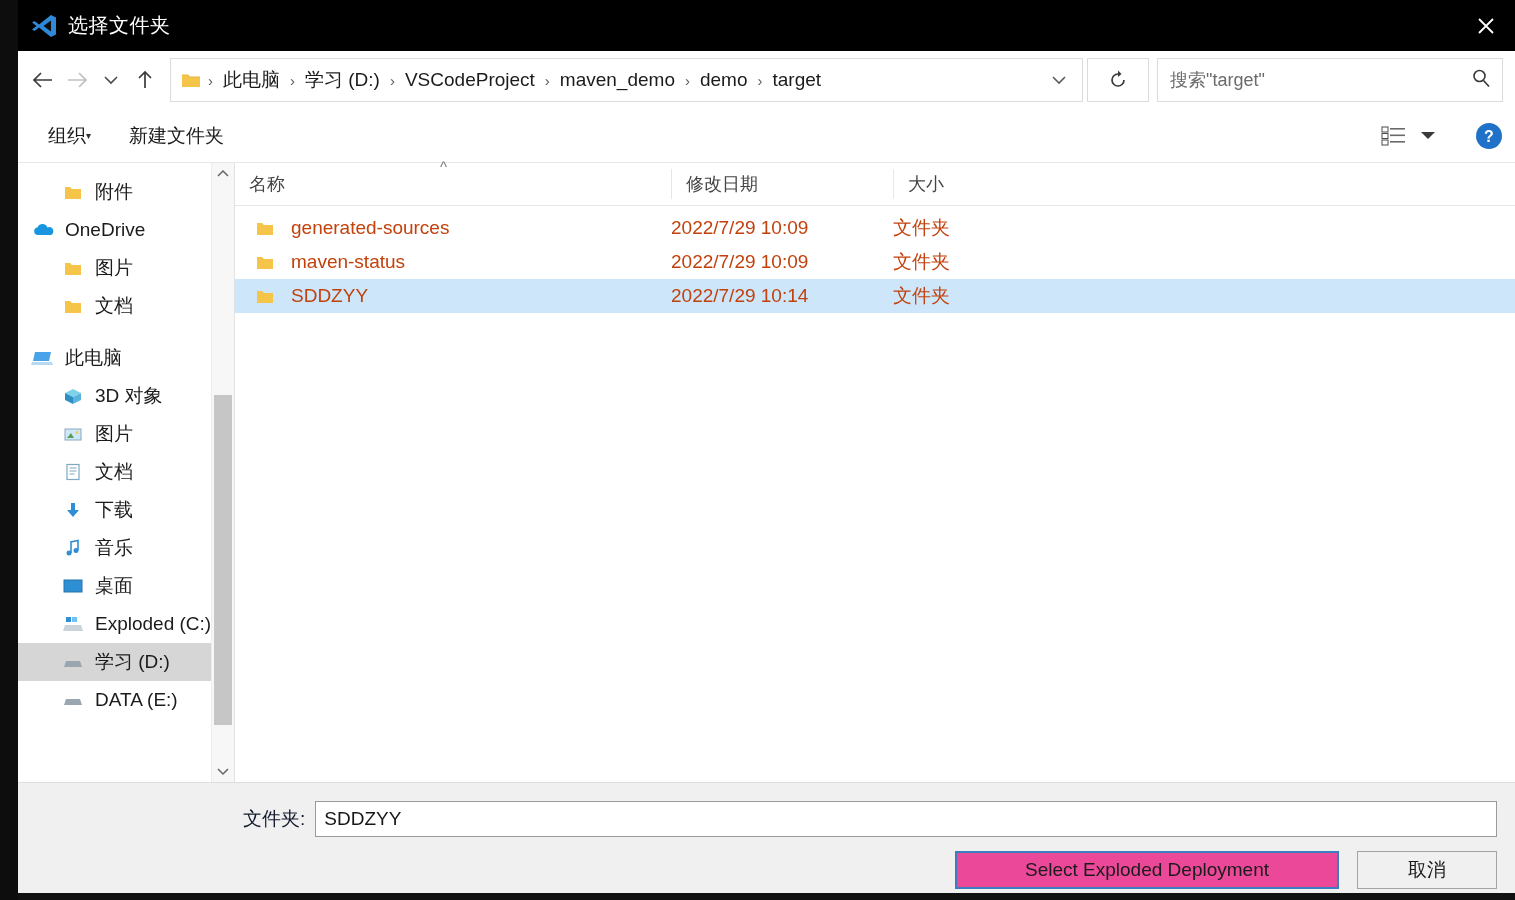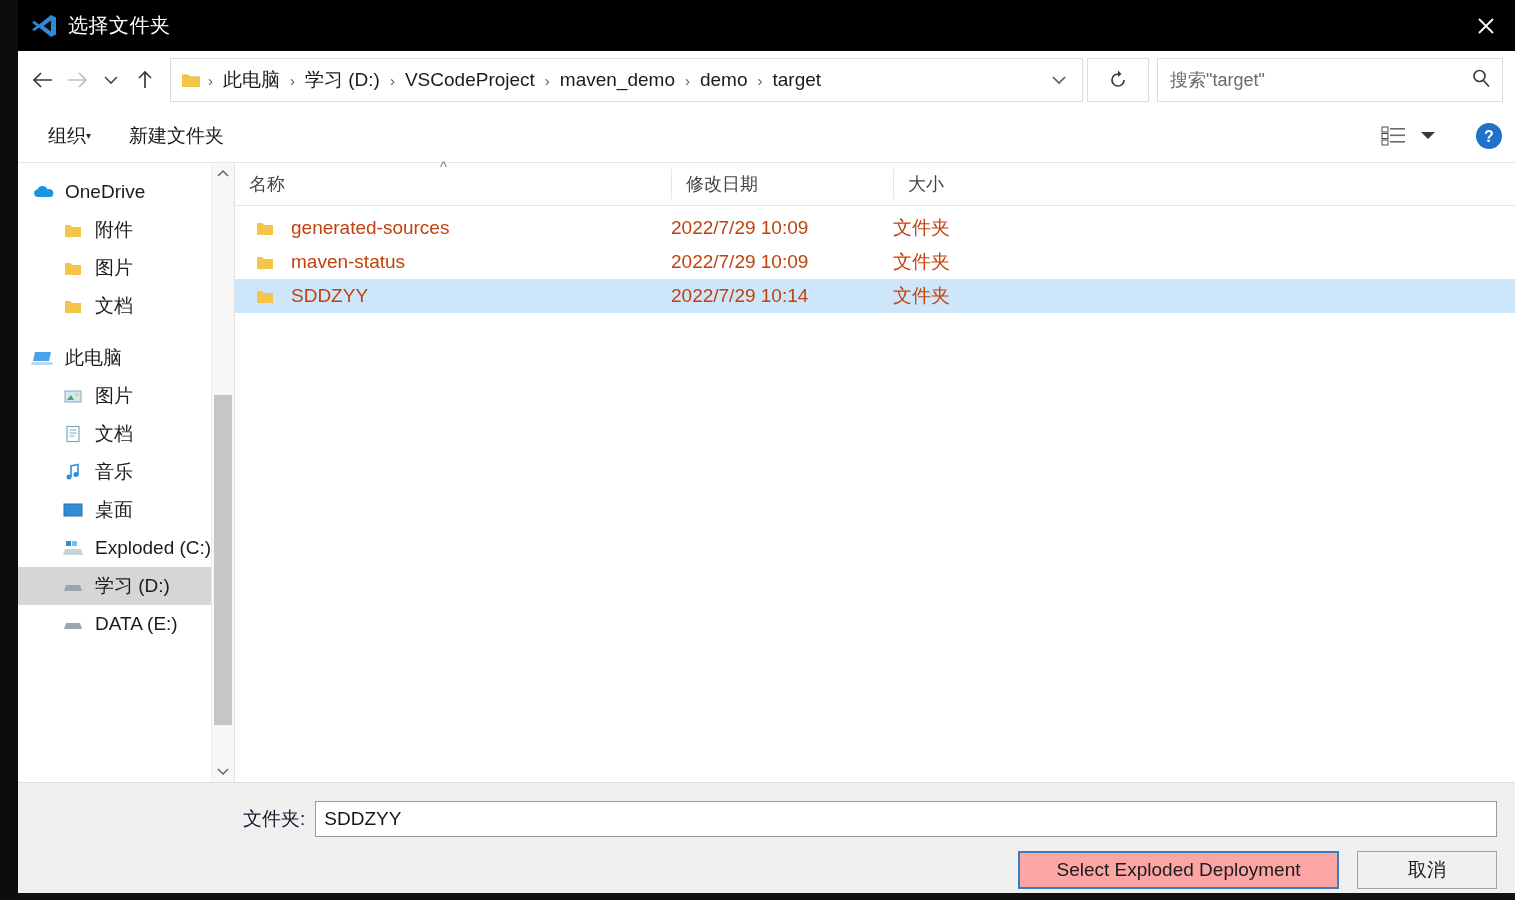--- a/index.html
+++ b/index.html
@@ -218,21 +218,21 @@
   .btn-row {
     display: flex; justify-content: flex-end; align-items: center;
     gap: 18px; padding-right: 18px; margin-top: 14px;
   }
   .btn {
     height: 38px; display: flex; align-items: center; justify-content: center;
     font-size: 19px; color: #1b1b1b; background: #f0f0f0;
     border: 1px solid #a3a3a3; box-sizing: border-box;
   }
   .btn.primary {
-    width: 321px; border: 2px solid #3a7ebf; background: #fca5a5; text-align: right;
+    width: 384px; border: 2px solid #3a7ebf; background: #ec4899; text-align: right;
   }
   .btn.cancel { width: 140px; }
 </style>
 </head>
 <body>
 
 <div id="root">
 
   <div class="desk-left"></div>
 
@@ -355,35 +355,35 @@
           <circle cx="14" cy="14" r="13" fill="#1f72c8"></circle>
           <text x="14" y="20" font-size="16" font-family="Liberation Sans, sans-serif" fill="#ffffff" text-anchor="middle" font-weight="bold">?</text>
         </svg>
       </span>
     </div>
 
     <div class="body">
 
       <div class="sidebar">
 
+        <div class="tree-item indent">
+          <span class="tree-icon">
+            <svg width="20" height="17" viewBox="0 0 20 17">
+              <path d="M2 3 L7 3 L9 5 L18 5 L18 15 L2 15 Z" fill="#f5c54a"></path>
+            </svg>
+          </span>
+          <span>附件</span>
+        </div>
         <div class="tree-item root">
           <span class="tree-icon">
             <svg width="24" height="18" viewBox="0 0 24 18">
               <path d="M6 14 A4 4 0 0 1 6.6 6.2 A5.4 5.4 0 0 1 16.5 6.5 A3.8 3.8 0 0 1 20 14 Z" fill="#1a96e0"></path>
             </svg>
           </span>
           <span>OneDrive</span>
-        </div>
-        <div class="tree-item indent">
-          <span class="tree-icon">
-            <svg width="20" height="17" viewBox="0 0 20 17">
-              <path d="M2 3 L7 3 L9 5 L18 5 L18 15 L2 15 Z" fill="#f5c54a"></path>
-            </svg>
-          </span>
-          <span>附件</span>
         </div>
         <div class="tree-item indent">
           <span class="tree-icon">
             <svg width="20" height="17" viewBox="0 0 20 17">
               <path d="M2 3 L7 3 L9 5 L18 5 L18 15 L2 15 Z" fill="#f5c54a"></path>
             </svg>
           </span>
           <span>图片</span>
         </div>
         <div class="tree-item indent">
@@ -398,39 +398,57 @@
         <div class="tree-gap"></div>
 
         <div class="tree-item root">
           <span class="tree-icon">
             <svg width="24" height="18" viewBox="0 0 24 18">
               <path d="M4 3 L20 3 L18 12 L2 12 Z" fill="#4aa3e8"></path>
               <path d="M1 13 L21 13 L22 16 L0 16 Z" fill="#b8d9f2"></path>
             </svg>
           </span>
           <span>此电脑</span>
+        </div>
+        <div class="tree-item indent">
+          <span class="tree-icon">
+            <svg width="20" height="18" viewBox="0 0 20 18">
+              <path d="M10 2 L18 6 L10 10 L2 6 Z" fill="#7fd3e8"></path>
+              <path d="M2 6 L10 10 L10 17 L2 13 Z" fill="#2f8fc4"></path>
+              <path d="M18 6 L10 10 L10 17 L18 13 Z" fill="#59b4dd"></path>
+            </svg>
+          </span>
+          <span>3D 对象</span>
         </div>
         <div class="tree-item indent">
           <span class="tree-icon">
             <svg width="20" height="17" viewBox="0 0 20 17">
               <rect x="2" y="3" width="16" height="11" fill="#cfe8f7" stroke="#8aa8bb" stroke-width="1"></rect>
               <path d="M4 12 L8 7 L11 12 Z" fill="#5a9e5a"></path>
               <circle cx="14" cy="6.5" r="1.6" fill="#f0d060"></circle>
             </svg>
           </span>
           <span>图片</span>
         </div>
         <div class="tree-item indent">
           <span class="tree-icon">
             <svg width="20" height="18" viewBox="0 0 20 18">
               <rect x="4" y="1.5" width="12" height="15" fill="#ffffff" stroke="#7fa8c4" stroke-width="1.2"></rect>
               <path d="M6.5 5 L13.5 5 M6.5 8 L13.5 8 M6.5 11 L11.5 11" stroke="#7fa8c4" stroke-width="1"></path>
             </svg>
           </span>
           <span>文档</span>
+        </div>
+        <div class="tree-item indent">
+          <span class="tree-icon">
+            <svg width="20" height="18" viewBox="0 0 20 18">
+              <path d="M8 2 L12 2 L12 9 L16 9 L10 16 L4 9 L8 9 Z" fill="#2f8fd4"></path>
+            </svg>
+          </span>
+          <span>下载</span>
         </div>
         <div class="tree-item indent">
           <span class="tree-icon">
             <svg width="20" height="18" viewBox="0 0 20 18">
               <path d="M8 14 L8 3 L15 1.5 L15 11" fill="none" stroke="#2f8fd4" stroke-width="1.6"></path>
               <circle cx="6" cy="14" r="2.5" fill="#2f8fd4"></circle>
               <circle cx="13" cy="11.5" r="2.5" fill="#2f8fd4"></circle>
             </svg>
           </span>
           <span>音乐</span>

